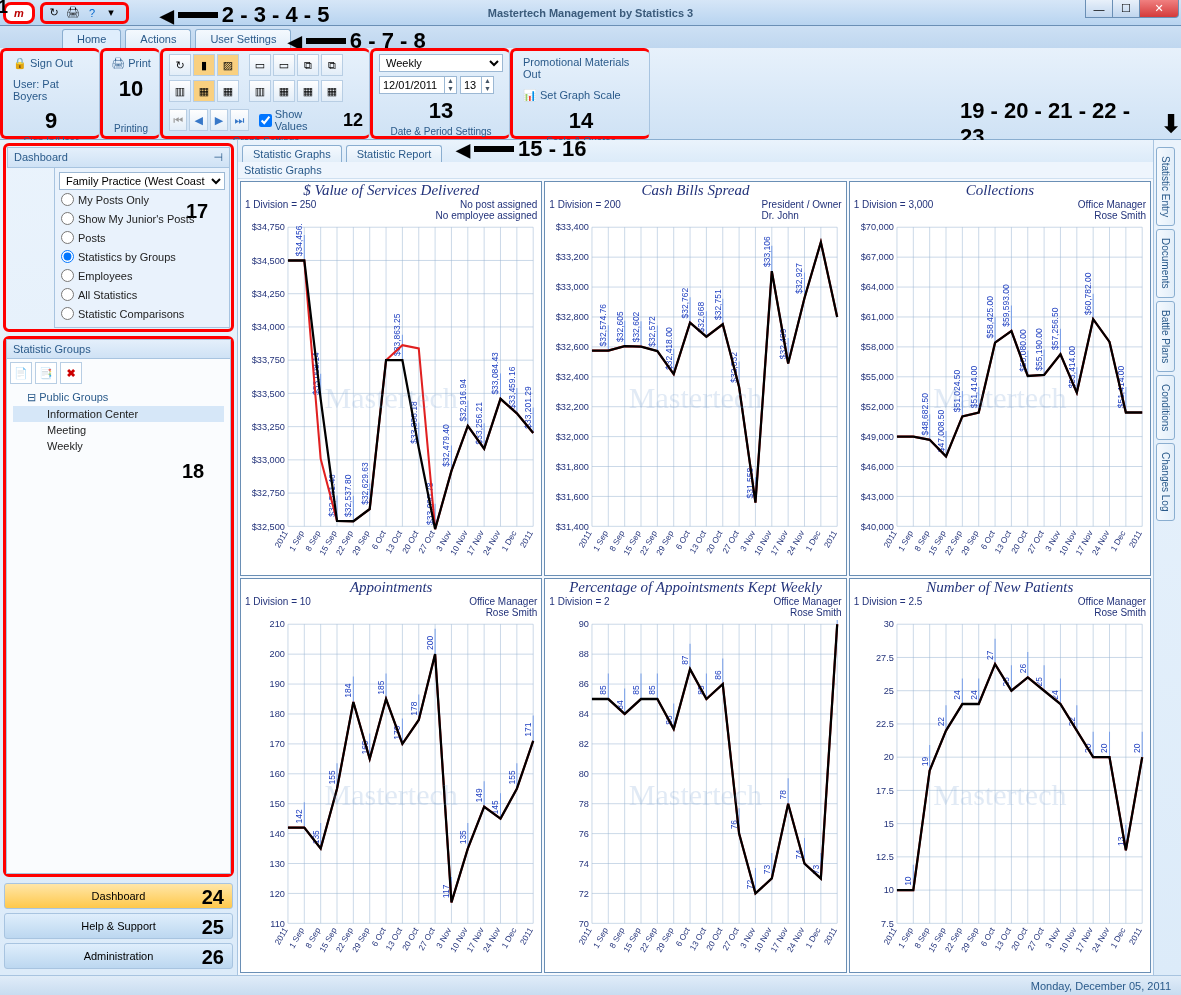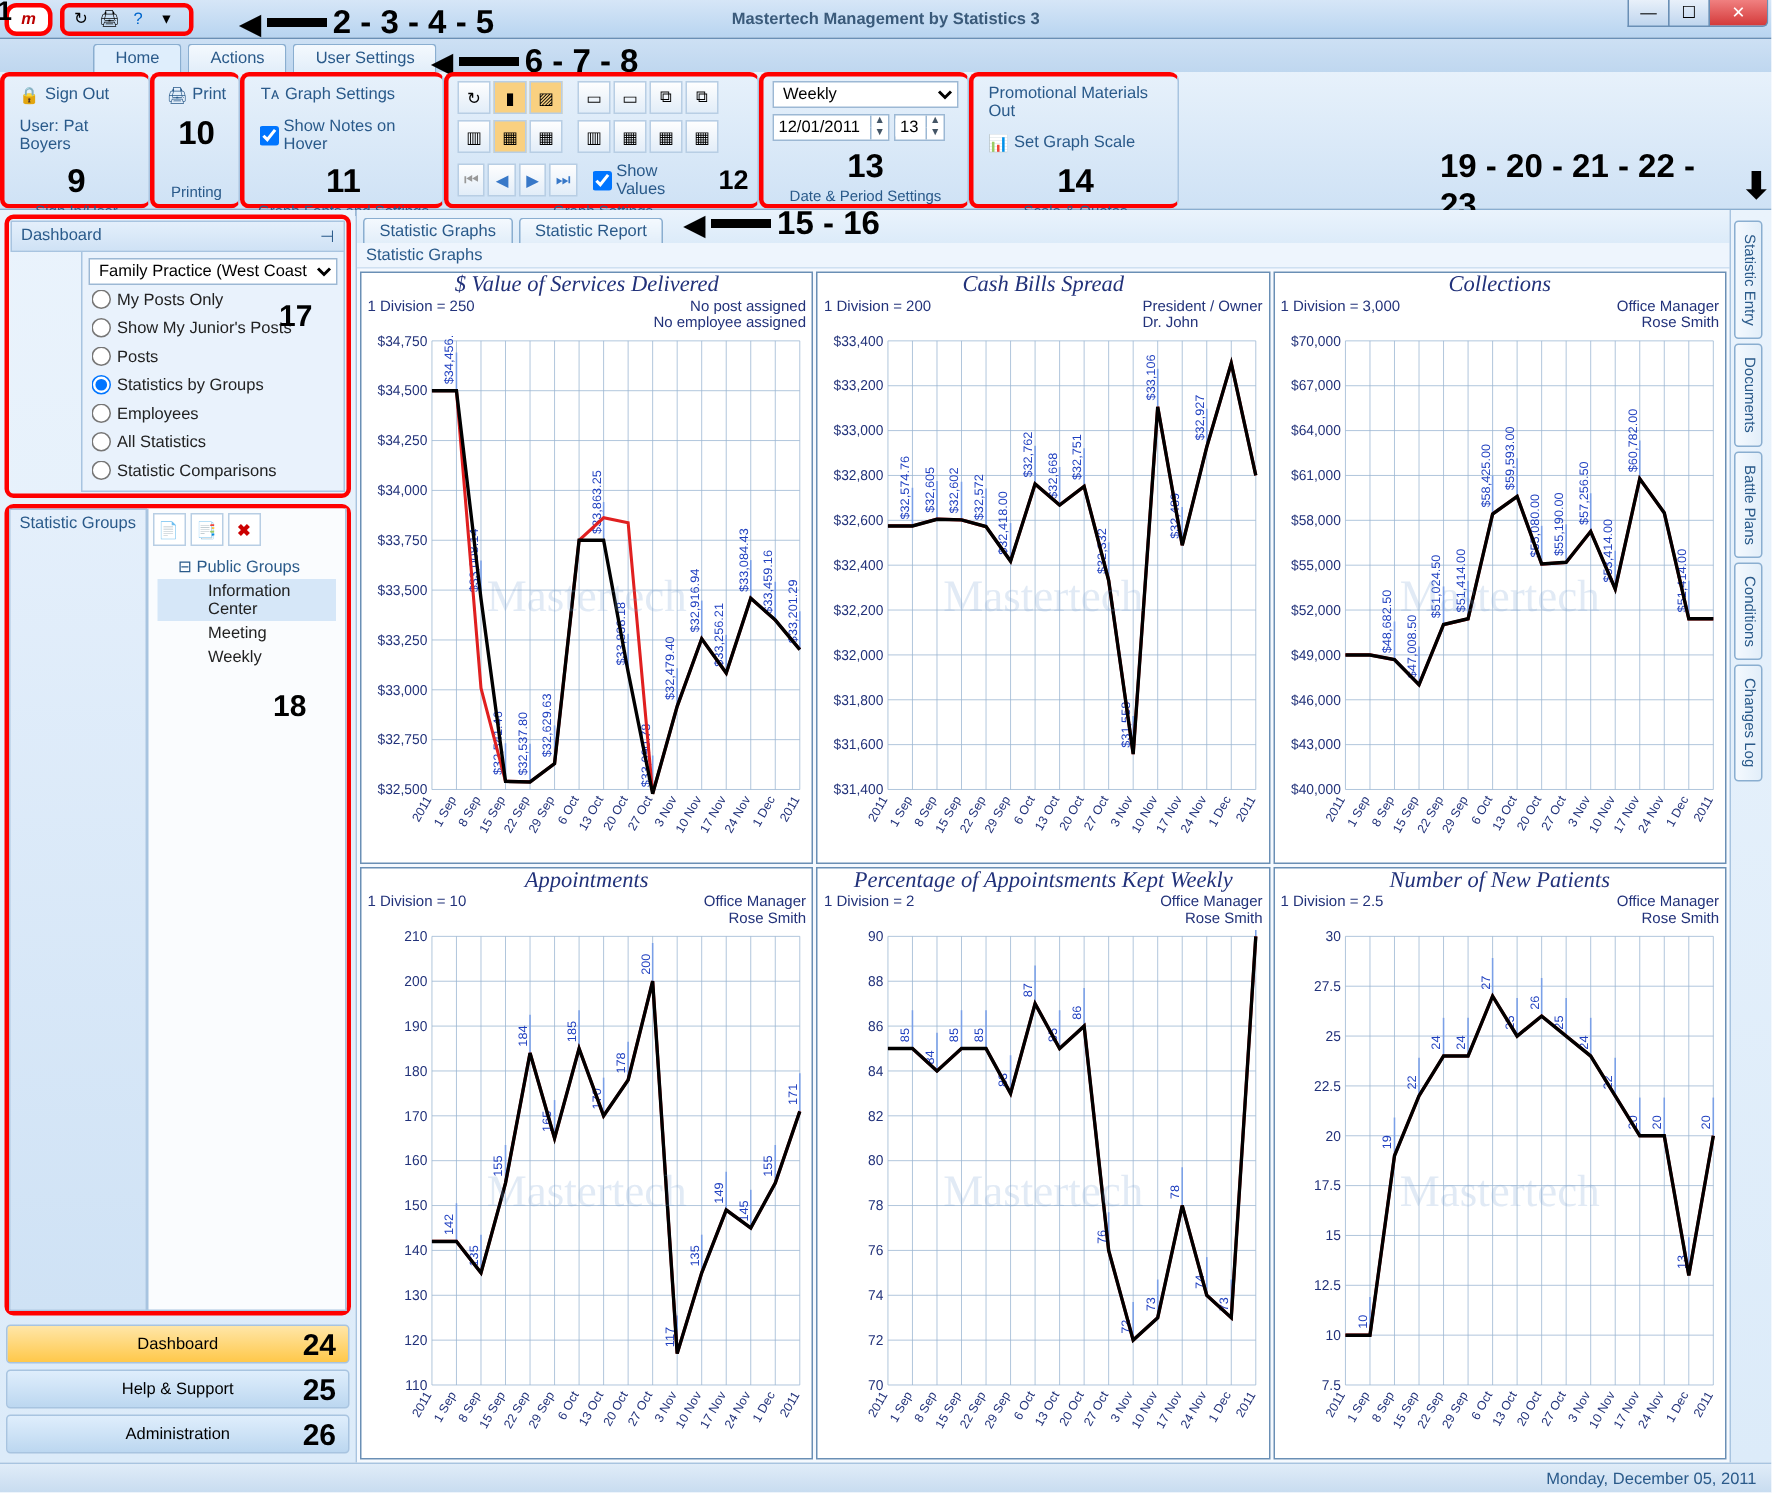--- a/index.html
+++ b/index.html
@@ -140,34 +140,20 @@
     <div class="gbody col" style="align-items:center">
       <div class="rbtn">
           <span class="ico">🖨</span>
           <span>Print</span>
         </div>
       <div style="font-weight:bold;font-size:22px">10</div>
     </div>
     <div class="gtitle">Printing</div>
   </div>
 
-  <div class="group red-box" style="width:136px">
-    <div class="gbody col">
-      <div class="rbtn">
-          <span class="ico">Tᴀ</span>
-          <span>Graph Settings</span>
-        </div>
-      <div class="rbtn">
-          <input type="checkbox" checked="" style=""> 
-          <span>Show Notes on Hover</span>
-        </div>
-      <div style="text-align:center;font-weight:bold;font-size:22px">11</div>
-    </div>
-    <div class="gtitle">Graph Fonts and Settings</div>
-  </div>
 
   <div class="group red-box" style="width:210px">
     <div class="gbody col">
       <div class="iconrow">
         <div class="smallico">↻</div>
         <div class="smallico" style="background:#f9d080">▮</div>
         <div class="smallico" style="background:#f9d080">▨</div>
         <div style="width:6px"></div>
         <div class="smallico">▭</div>
         <div class="smallico">▭</div>
@@ -256,21 +242,21 @@
             <label class="radio-row"><input type="radio" name="dr" style=""> Posts</label>
             <label class="radio-row"><input type="radio" name="dr" checked="" style=""> Statistics by Groups</label>
             <label class="radio-row"><input type="radio" name="dr" style=""> Employees</label>
             <label class="radio-row"><input type="radio" name="dr" style=""> All Statistics</label>
             <label class="radio-row"><input type="radio" name="dr" style=""> Statistic Comparisons</label>
           </div>
       </div>
     </div>
     <div class="annot" style="top:60px;left:186px;font-size:20px">17</div>
 
-    <div class="red-box" style="margin-top:4px;flex:1;display:flex;min-height:0">
+    <div class="red-box" style="margin-top:4px;flex:1;display:flex;flex-direction:column;min-height:0">
       <div class="panelhead">
           <span>Statistic Groups</span>
         </div>
       <div class="treebox" style="flex:1">
         <div class="tb-tools">
           <div class="tbt">📄</div>
           <div class="tbt">📑</div>
           <div class="tbt" style="color:#c00;font-weight:bold">✖</div>
         </div>
         <div class="tree">

